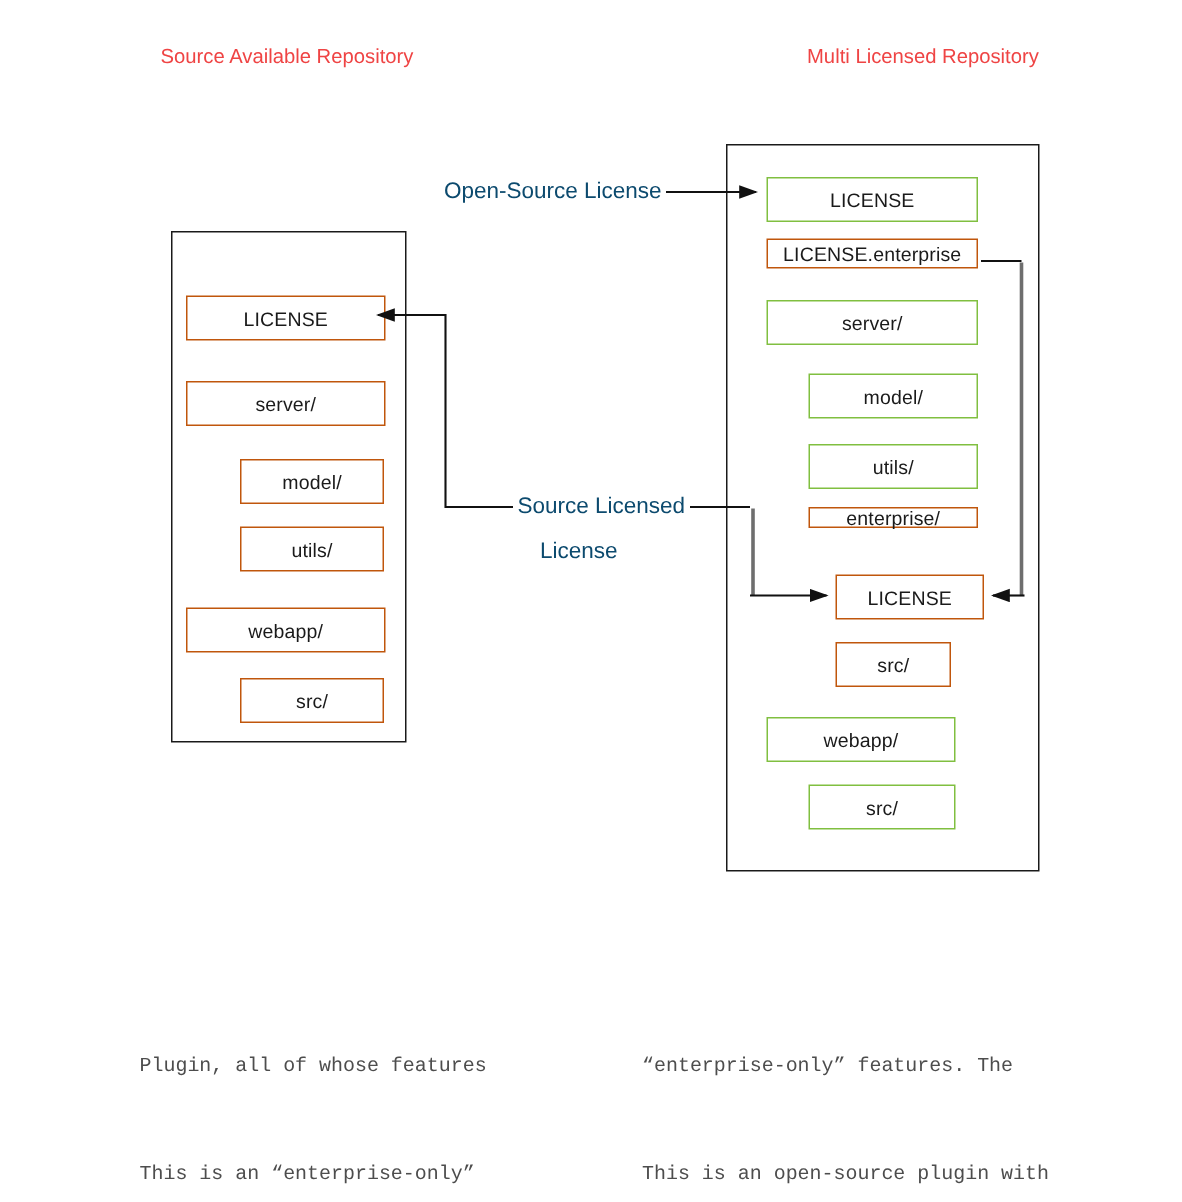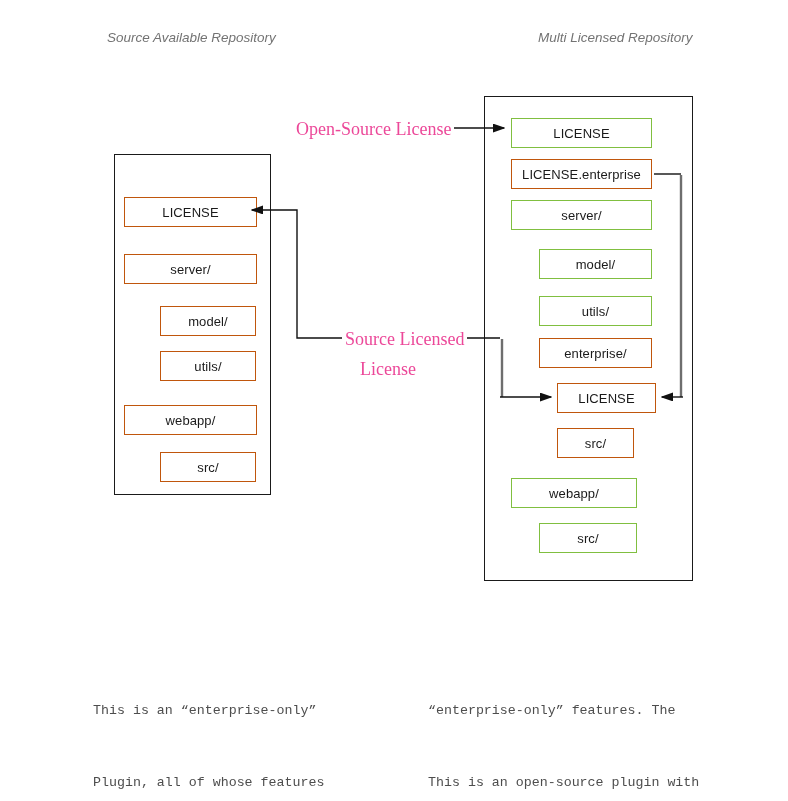--- a/index.html
+++ b/index.html
@@ -17,23 +17,22 @@
   #canvas {
     position: absolute;
     left: 0; top: 0;
     width: 788px;
     height: 801px;
   }
   .panel-title {
     position: absolute;
     font-family: "Liberation Sans", sans-serif;
     font-size: 13.5px;
-    color: #737373;
+    color: #ef4444;
     white-space: nowrap;
-    font-style: italic;
   }
   .repo-frame {
     position: absolute;
     border: 1.6px solid #1a1a1a;
     background: transparent;
     box-sizing: border-box;
   }
   .node-box {
     position: absolute;
     box-sizing: border-box;
@@ -45,23 +44,23 @@
     font-size: 13px;
     color: #1a1a1a;
     white-space: nowrap;
     letter-spacing: 0.1px;
   }
   .node-box.orange { border: 1.6px solid #c0560c; }
   .node-box.green  { border: 1.6px solid #80bf40; }
 
   .edge-label {
     position: absolute;
-    font-family: Liberation Serif, serif;
-    font-size: 18px;
-    color: #ec4899;
+    font-family: Liberation Sans, sans-serif;
+    font-size: 15px;
+    color: #0c4a6e;
     white-space: nowrap;
     background: #ffffff;
     padding: 0 3px;
   }
   .caption {
     position: absolute;
     font-family: "Liberation Mono", monospace;
     font-size: 13.3px;
     line-height: 24px;
     color: #4d4d4d;
@@ -103,33 +102,33 @@
   </div>
   <div class="node-box orange" style="left:160px; top:452px; width:96px; height:30px;">
     <span>src/</span>
   </div>
 
   <div class="repo-frame" style="left:484px; top:96px; width:209px; height:485px;"></div>
 
   <div class="node-box green" style="left:511px; top:118px; width:141px; height:30px;">
     <span>LICENSE</span>
   </div>
-  <div class="node-box orange" style="left:511px; top:159px; width:141px; height:30px;">
+  <div class="node-box orange" style="left:511px; top:159px; width:141px; height:20px;">
     <span>LICENSE.enterprise</span>
   </div>
   <div class="node-box green" style="left:511px; top:200px; width:141px; height:30px;">
     <span>server/</span>
   </div>
   <div class="node-box green" style="left:539px; top:249px; width:113px; height:30px;">
     <span>model/</span>
   </div>
   <div class="node-box green" style="left:539px; top:296px; width:113px; height:30px;">
     <span>utils/</span>
   </div>
-  <div class="node-box orange" style="left:539px; top:338px; width:113px; height:30px;">
+  <div class="node-box orange" style="left:539px; top:338px; width:113px; height:14px;">
     <span>enterprise/</span>
   </div>
   <div class="node-box orange" style="left:557px; top:383px; width:99px; height:30px;">
     <span>LICENSE</span>
   </div>
   <div class="node-box orange" style="left:557px; top:428px; width:77px; height:30px;">
     <span>src/</span>
   </div>
   <div class="node-box green" style="left:511px; top:478px; width:126px; height:30px;">
     <span>webapp/</span>
@@ -160,22 +159,22 @@
     <path d="M683,397 L662,397" stroke="#111111" stroke-width="1.4" fill="none" marker-end="url(#arrowBlack)"></path>
   </svg>
 
   <div class="edge-label" style="left:293px; top:119px;">Open-Source License</div>
 
   <div class="edge-label" style="left:342px; top:329px;">Source Licensed</div>
 
   <div class="edge-label" style="left:357px; top:359px;">License</div>
 
   <div class="caption" style="left:93px; top:651px;">
+    <div>Plugin, all of whose features</div>
     <div>This is an “enterprise-only”</div>
-    <div>Plugin, all of whose features</div>
     
   </div>
 
   <div class="caption" style="left:428px; top:651px;">
     <div>“enterprise-only” features. The</div>
     <div>This is an open-source plugin with</div>
     
     
     
   </div>

